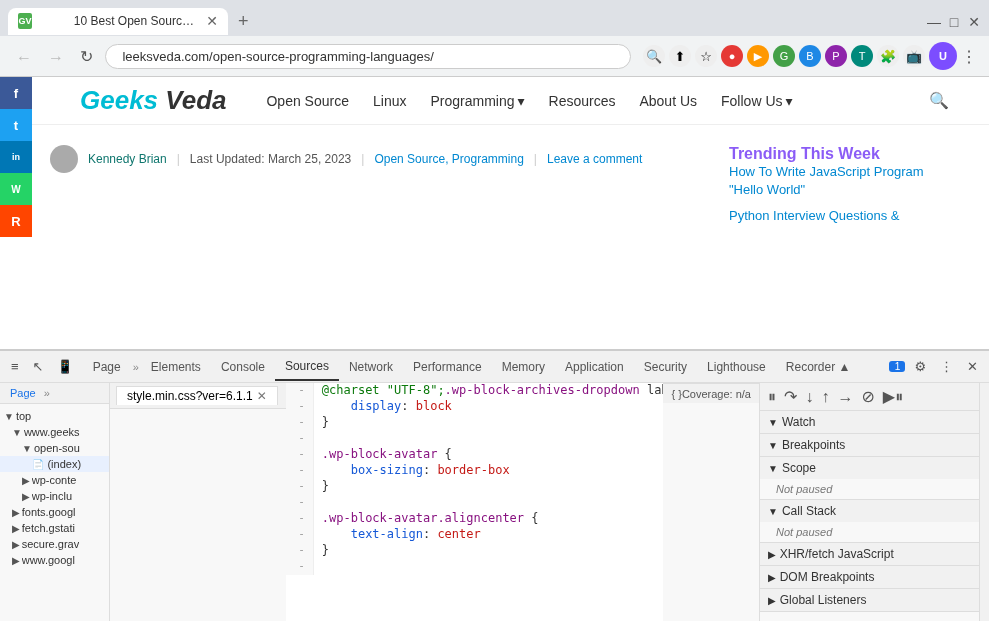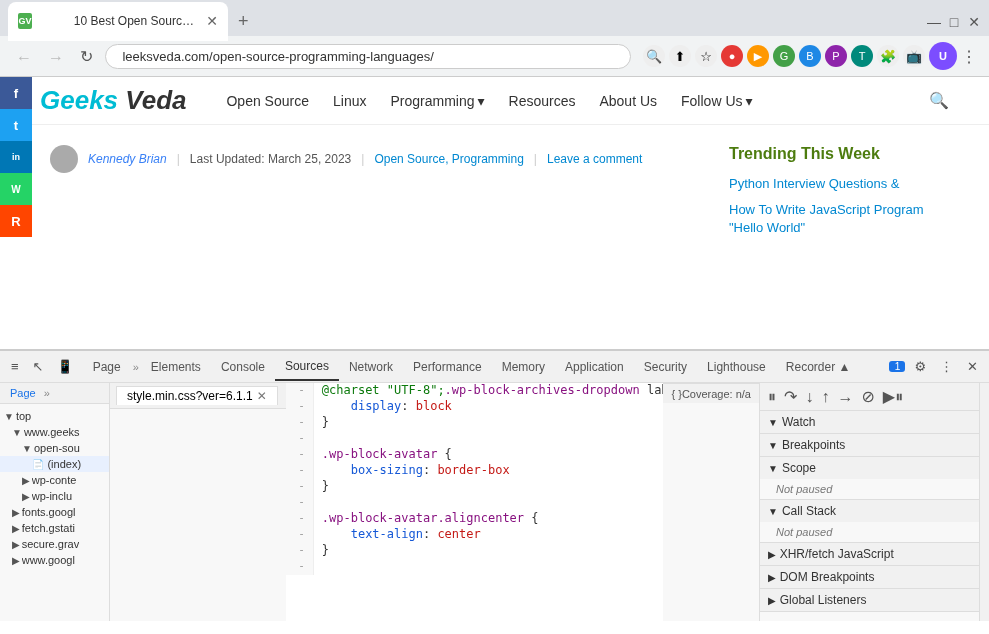--- a/index.html
+++ b/index.html
@@ -2,21 +2,21 @@
 <html><head>
   <meta charset="utf-8">
   <style>
     * { box-sizing: border-box; margin: 0; padding: 0; }
     body { font-family: Arial, sans-serif; background: #fff; width: 989px; height: 634px; overflow: hidden; }
 
     
     .browser-chrome { background: #f1f3f4; border-bottom: 1px solid #ccc; }
     .tab-bar { display: flex; align-items: center; padding: 6px 8px 0; background: #dee1e6; height: 36px; gap: 4px; }
     .tab-favicon { width: 16px; height: 16px; background: #4caf50; border-radius: 2px; display: inline-flex; align-items: center; justify-content: center; color: white; font-size: 9px; font-weight: bold; }
-    .tab-active { background: #fff; border-radius: 8px 8px 0 0; display: flex; align-items: center; padding: 0 10px; height: 39px; gap: 8px; font-size: 12px; color: #333; flex: 0 0 auto; max-width: 220px; }
+    .tab-active { background: #fff; border-radius: 8px 8px 0 0; display: flex; align-items: center; padding: 0 10px; height: 27px; gap: 8px; font-size: 12px; color: #333; flex: 0 0 auto; max-width: 220px; }
     .tab-close { color: #666; font-size: 14px; cursor: pointer; margin-left: 4px; }
     .tab-new { background: none; border: none; font-size: 18px; color: #666; cursor: pointer; padding: 0 6px; }
     .tab-controls { margin-left: auto; display: flex; gap: 6px; }
     .win-btn { width: 14px; height: 14px; border: none; background: none; cursor: pointer; font-size: 14px; color: #555; }
 
     .address-bar { display: flex; align-items: center; padding: 4px 12px; gap: 8px; height: 40px; background: #f1f3f4; }
     .nav-btn { background: none; border: none; cursor: pointer; font-size: 16px; color: #555; padding: 4px; }
     .nav-btn.disabled { color: #bbb; }
     .address-input { flex: 1; border: 1px solid #ccc; border-radius: 20px; padding: 4px 16px; font-size: 13px; background: white; color: #333; }
     .toolbar-icons { display: flex; align-items: center; gap: 4px; margin-left: 4px; }
@@ -37,39 +37,39 @@
     .social-sidebar { position: absolute; left: 0; top: 0; display: flex; flex-direction: column; z-index: 10; }
     .social-btn { width: 32px; height: 32px; display: flex; align-items: center; justify-content: center; color: white; font-size: 13px; font-weight: bold; cursor: pointer; }
     .social-fb { background: #3b5998; }
     .social-tw { background: #1da1f2; }
     .social-li { background: #0077b5; }
     .social-wa { background: #25d366; }
     .social-rd { background: #ff4500; }
 
     
     .site-nav { display: flex; align-items: center; padding: 8px 40px; border-bottom: 1px solid #eee; background: white; }
-    .site-logo { font-size: 26px; font-weight: 900; color: #00bcd4; font-style: italic; margin-right: 40px; }
+    .site-logo { font-size: 26px; font-weight: 900; color: #00bcd4; font-style: italic; margin-left: 40px; margin-right: 40px; }
     .site-logo span { color: #333; }
     .nav-items { display: flex; align-items: center; gap: 24px; font-size: 14px; }
     .nav-item { color: #333; cursor: pointer; font-weight: 500; }
     .nav-item.has-dropdown { display: flex; align-items: center; gap: 3px; }
     .nav-search { margin-left: auto; font-size: 16px; cursor: pointer; }
 
     
     .main-content { display: flex; padding: 20px 40px 10px 50px; gap: 20px; }
     .article-area { flex: 1; }
     .article-title { font-size: 28px; font-weight: 800; color: #111; line-height: 1.3; margin-bottom: 14px; }
     .article-meta { display: flex; align-items: center; gap: 10px; font-size: 12px; color: #555; }
     .author-avatar { width: 28px; height: 28px; border-radius: 50%; background: #ccc; }
     .meta-divider { color: #ccc; }
     .meta-tags { color: #0288d1; }
     .meta-comment { color: #0288d1; }
 
     .sidebar-area { width: 220px; }
-    .trending-title { font-size: 16px; font-weight: 700; margin-bottom: 12px; color: #4d7c0f; }
+    .trending-title { font-size: 16px; font-weight: 700; color: #8b5cf6; }
     .trending-item { font-size: 13px; color: #0288d1; margin-bottom: 8px; line-height: 1.4; }
 
     
     .devtools { background: #f8f8f8; border-top: 2px solid #ccc; height: 272px; display: flex; flex-direction: column; }
     .devtools-toolbar { display: flex; align-items: center; background: #f1f1f1; border-bottom: 1px solid #ddd; padding: 0 6px; height: 32px; gap: 4px; }
     .devtools-icon-btn { background: none; border: none; cursor: pointer; font-size: 13px; color: #555; padding: 2px 5px; }
     .devtools-tabs { display: flex; align-items: center; flex: 1; gap: 0; overflow: hidden; }
     .devtools-tab { font-size: 12px; color: #555; padding: 6px 10px; cursor: pointer; border: none; background: none; white-space: nowrap; }
     .devtools-tab.active-sources { color: #333; border-bottom: 2px solid #333; }
     .devtools-right-icons { display: flex; align-items: center; gap: 4px; margin-left: auto; }
@@ -181,33 +181,33 @@
       <span class="nav-item">About Us</span>
       <span class="nav-item has-dropdown">Follow Us <span>▾</span></span>
     </div>
     <div class="nav-search">🔍</div>
   </div>
 
   <div class="main-content">
     <div class="article-area">
       <div class="article-meta">
         <div class="author-avatar" style="background:#aaa; border-radius:50%;"></div>
-        <span style="color:#3b82f6;font-style:italic;">Kennedy Brian</span>
+        <span style="color:#0f766e;">Kennedy Brian</span>
         <span class="meta-divider">|</span>
         <span>Last Updated: March 25, 2023</span>
         <span class="meta-divider">|</span>
         <span class="meta-tags">Open Source, Programming</span>
         <span class="meta-divider">|</span>
         <span class="meta-comment">Leave a comment</span>
       </div>
     </div>
     <div class="sidebar-area">
       <div class="trending-title">Trending This Week</div>
+      <div class="trending-item">How To Write JavaScript Program "Hello World"</div>
       <div class="trending-item">Python Interview Questions &amp;</div>
-      <div class="trending-item">How To Write JavaScript Program "Hello World"</div>
     </div>
   </div>
 </div>
 
 <div class="devtools">
 
   <div class="devtools-toolbar">
     <button class="devtools-icon-btn">≡</button>
     <button class="devtools-icon-btn">↖</button>
     <button class="devtools-icon-btn">📱</button>

